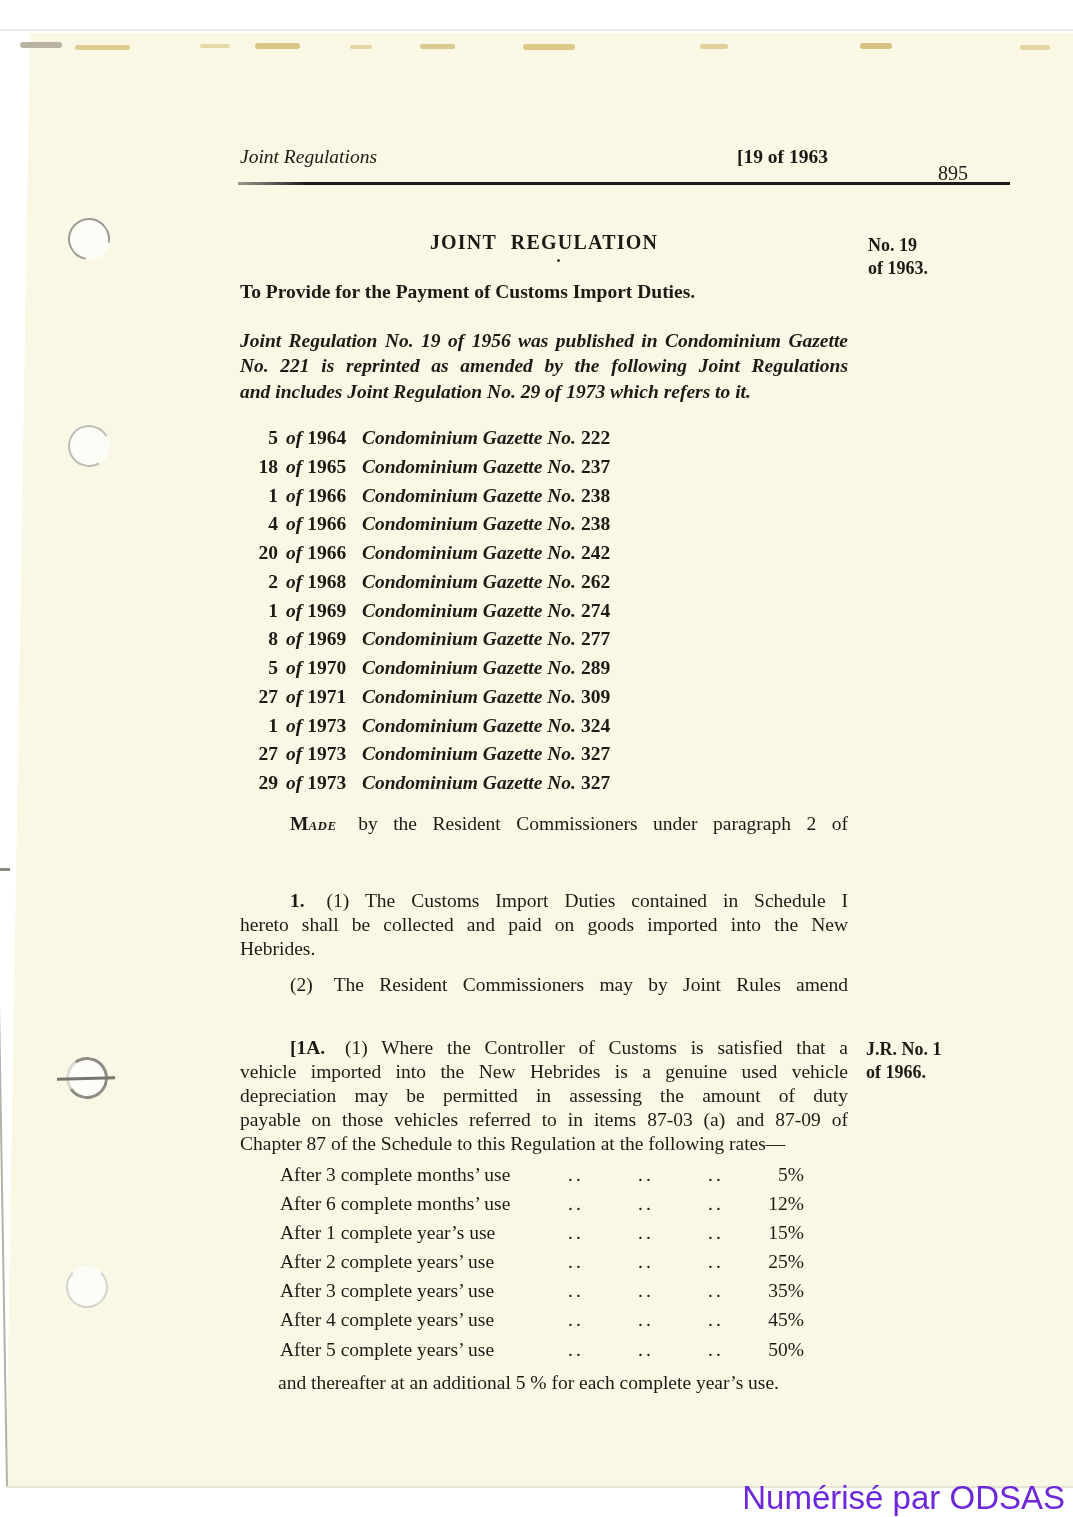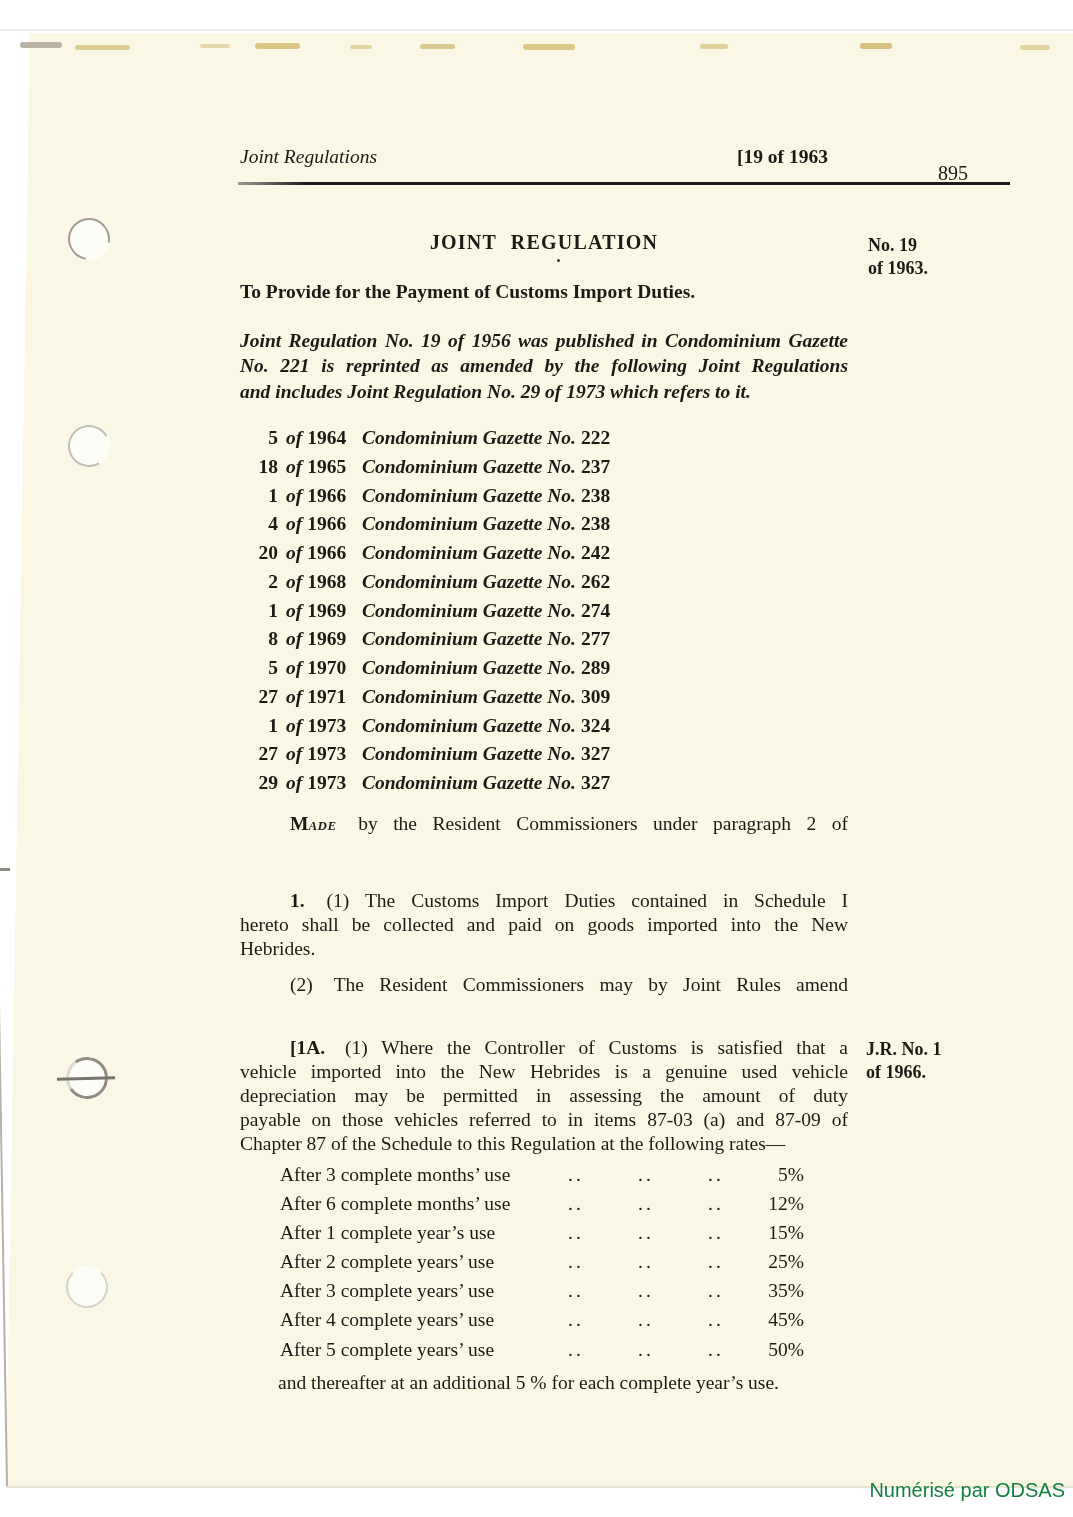--- a/index.html
+++ b/index.html
@@ -61,21 +61,21 @@
   .am-no{text-align:right;}
   .am-ofyear i,.am-gaz i{font-style:italic;font-weight:700;}
   
   .rates{position:absolute;left:280px;top:1160px;width:524px;font-size:19.5px;}
   .rate-row{display:grid;grid-template-columns:272px 70px 70px 70px 1fr;height:29.1px;line-height:29.1px;}
   .leader{padding-left:16px;letter-spacing:3px;}
   .rate-value{text-align:right;}
   .rates-footer{position:absolute;left:278px;top:1360px;font-size:19.5px;margin-top:12px;}
   
   .watermark{position:absolute;right:8px;top:1479px;font-family:"Liberation Sans","DejaVu Sans",sans-serif;
-    font-size:20px;color:#15803d;}
+    font-size:33px;color:#6d28d9;}
 </style>
 </head>
 <body>
 
 <div class="top-hairline"></div>
 <div class="paper"></div>
 <div class="paper-edge"></div>
 <div class="paper-bottom"></div>
 
 <div class="smudge" style="left:20px;top:42px;width:42px;height:6px;background:#b9b4a2;"></div>

